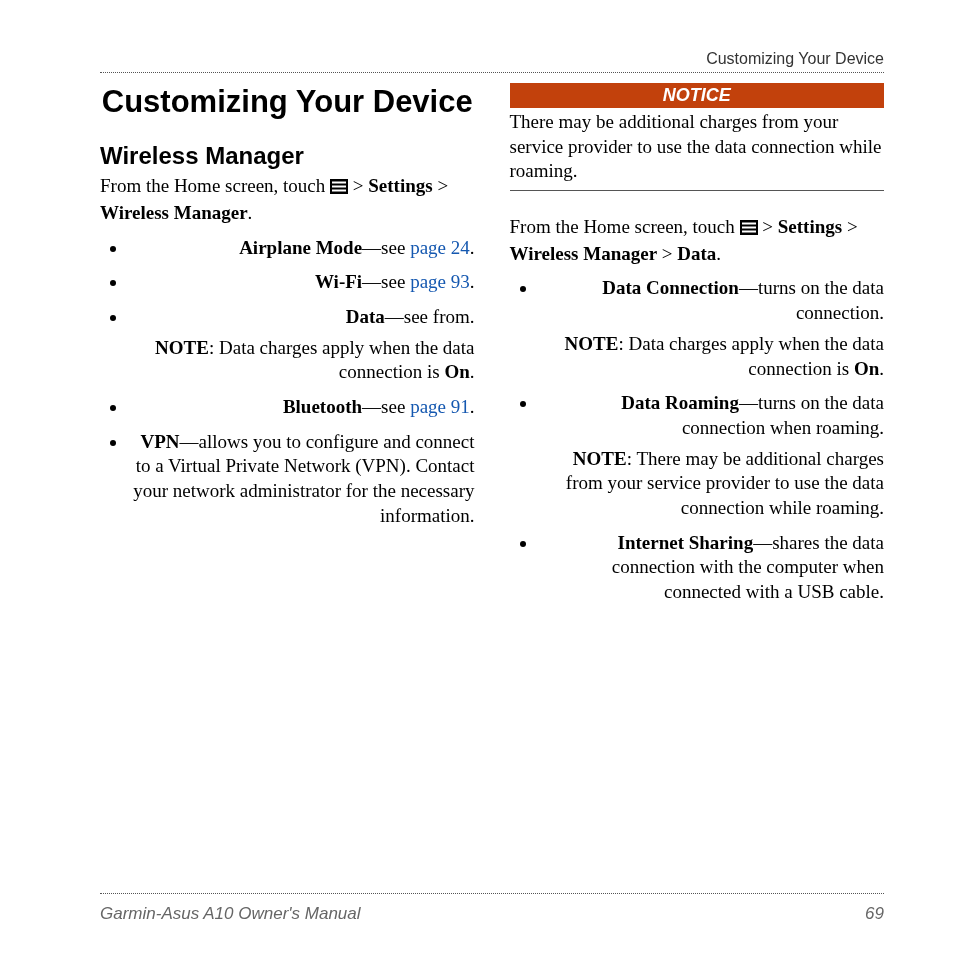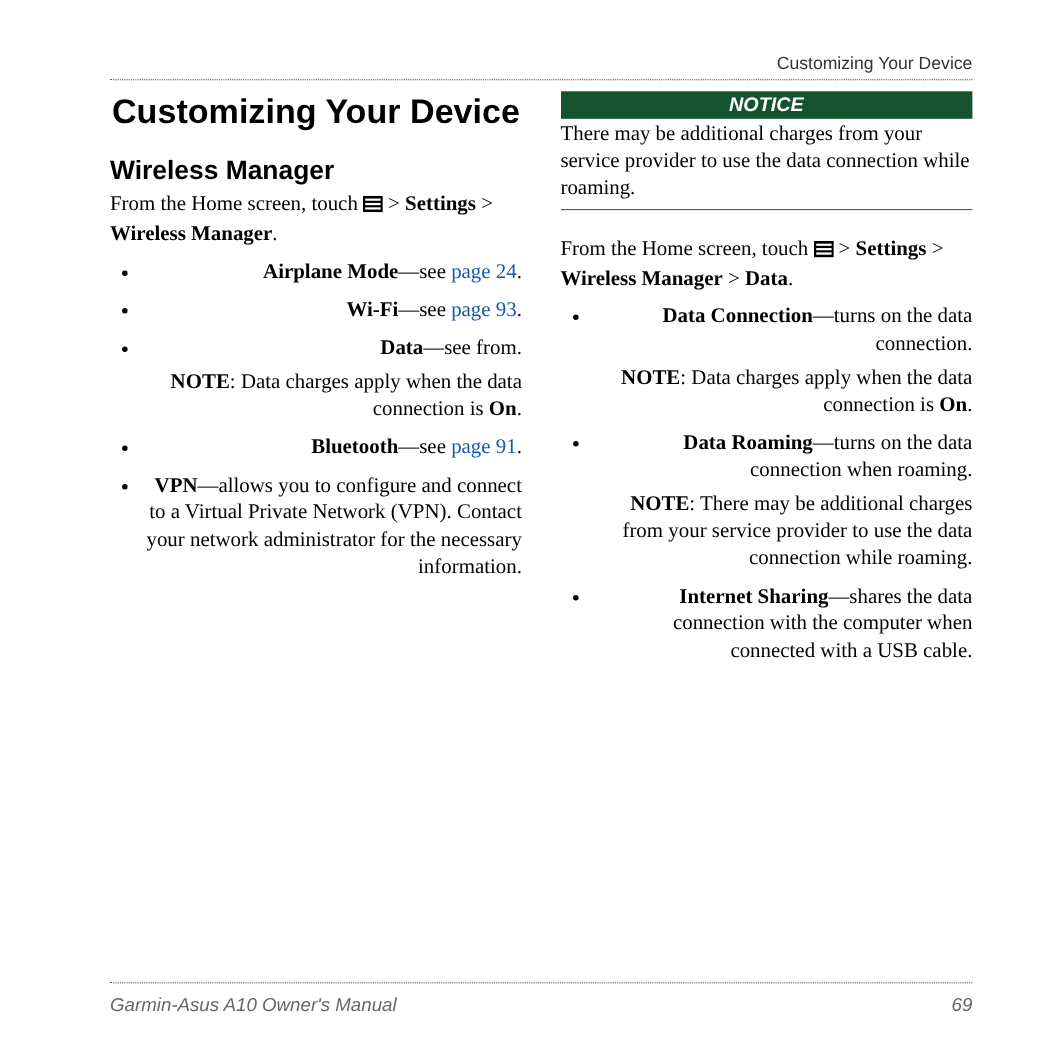--- a/index.html
+++ b/index.html
@@ -80,21 +80,21 @@
   .link { color: #1558b0; }
   .sub-note {
     display: block;
     margin-top: 6px;
   }
   .notice-box {
     text-align: center;
     margin: 0 0 0 0;
   }
   .notice-bar {
-    background: #14532d;
+    background: #c2410c;
     color: #fff;
     font-family: Arial, Helvetica, sans-serif;
     font-weight: bold;
     font-style: italic;
     font-size: 18px;
     padding: 2px 0;
   }
   .notice-body {
     font-size: 19px;
     line-height: 1.3;

